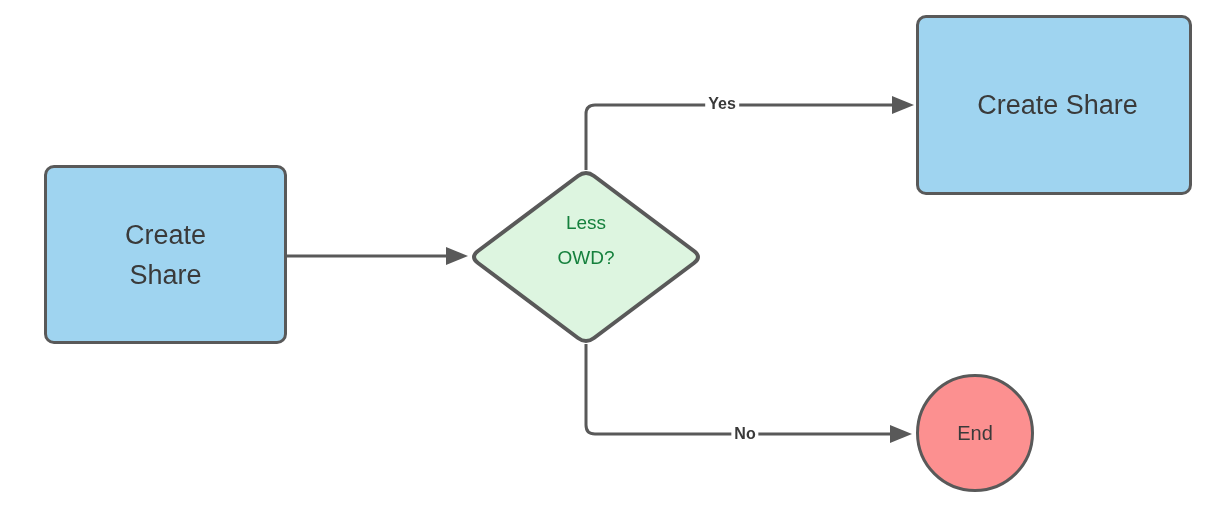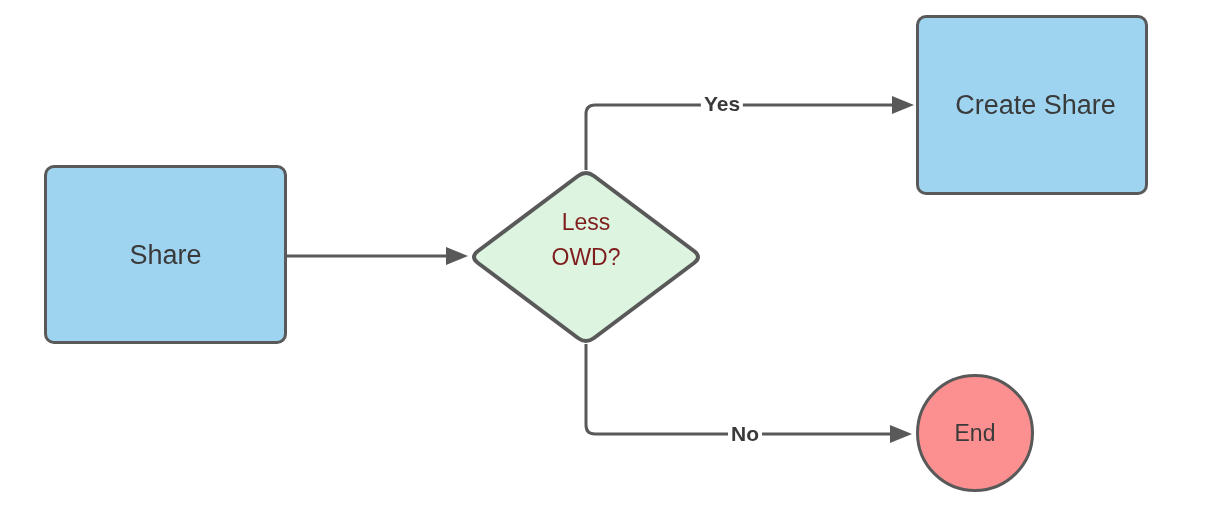--- a/index.html
+++ b/index.html
@@ -33,46 +33,46 @@
     background: #9fd4f0;
     border: 3.5px solid #595959;
     border-radius: 10px;
     font-size: 27px;
     line-height: 40px;
   }
 
   .process .line, .decision-text .line { display: block; }
 
   #node-create-participant { left: 44px; top: 165px; width: 243px; height: 179px; }
-  #node-create-share      { left: 916px; top: 15px; width: 232px; height: 180px; padding-left: 7px; }
+  #node-create-share      { left: 916px; top: 15px; width: 276px; height: 180px; padding-left: 7px; }
   #node-create-share.process { line-height: 41px; }
 
   .decision-text {
     position: absolute;
     left: 466px; top: 205px;
     width: 240px;
     text-align: center;
-    font-size: 23px;
+    font-size: 19px;
     line-height: 35px;
-    color: #7f1d1d;
+    color: #15803d;
   }
 
   .terminator {
     background: #fc9090;
     border: 3.5px solid #595959;
     border-radius: 50%;
-    font-size: 23px;
+    font-size: 20px;
   }
   #node-end { left: 916px; top: 374px; width: 118px; height: 118px; }
 
   .edge-label {
     position: absolute;
     background: #ffffff;
     color: #3a3a3a;
-    font-size: 21px;
+    font-size: 16px;
     font-weight: bold;
     padding: 0 3px;
     transform: translate(-50%, -50%);
   }
   #edge-label-yes { left: 722px; top: 104px; }
   #edge-label-no  { left: 745px; top: 434px; }
 </style>
 </head>
 <body>
 
@@ -87,20 +87,21 @@
     <polygon points="914,105 892,96 892,114" fill="#595959"></polygon>
 
     <path d="M 586 344 L 586 425 Q 586 434 595 434 L 890 434" stroke="#595959" stroke-width="3" fill="none"></path>
     <polygon points="912,434 890,425 890,443" fill="#595959"></polygon>
 
     <path d="M 578 176 Q 586 170 594 176 L 694 251 Q 702 257 694 263 L 594 338 Q 586 344 578 338 L 478 263 Q 470 257 478 251 Z" stroke="#595959" stroke-width="4" fill="#DDF5E0"></path>
   </svg>
 
   <div id="node-create-participant" class="node process">
     <div>
+      <span class="line">Create</span>
       <span class="line">Share</span>
     </div>
   </div>
 
   <div class="decision-text">
     <span class="line">Less</span>
     <span class="line">OWD?</span>
   </div>
 
   <div id="node-create-share" class="node process">

